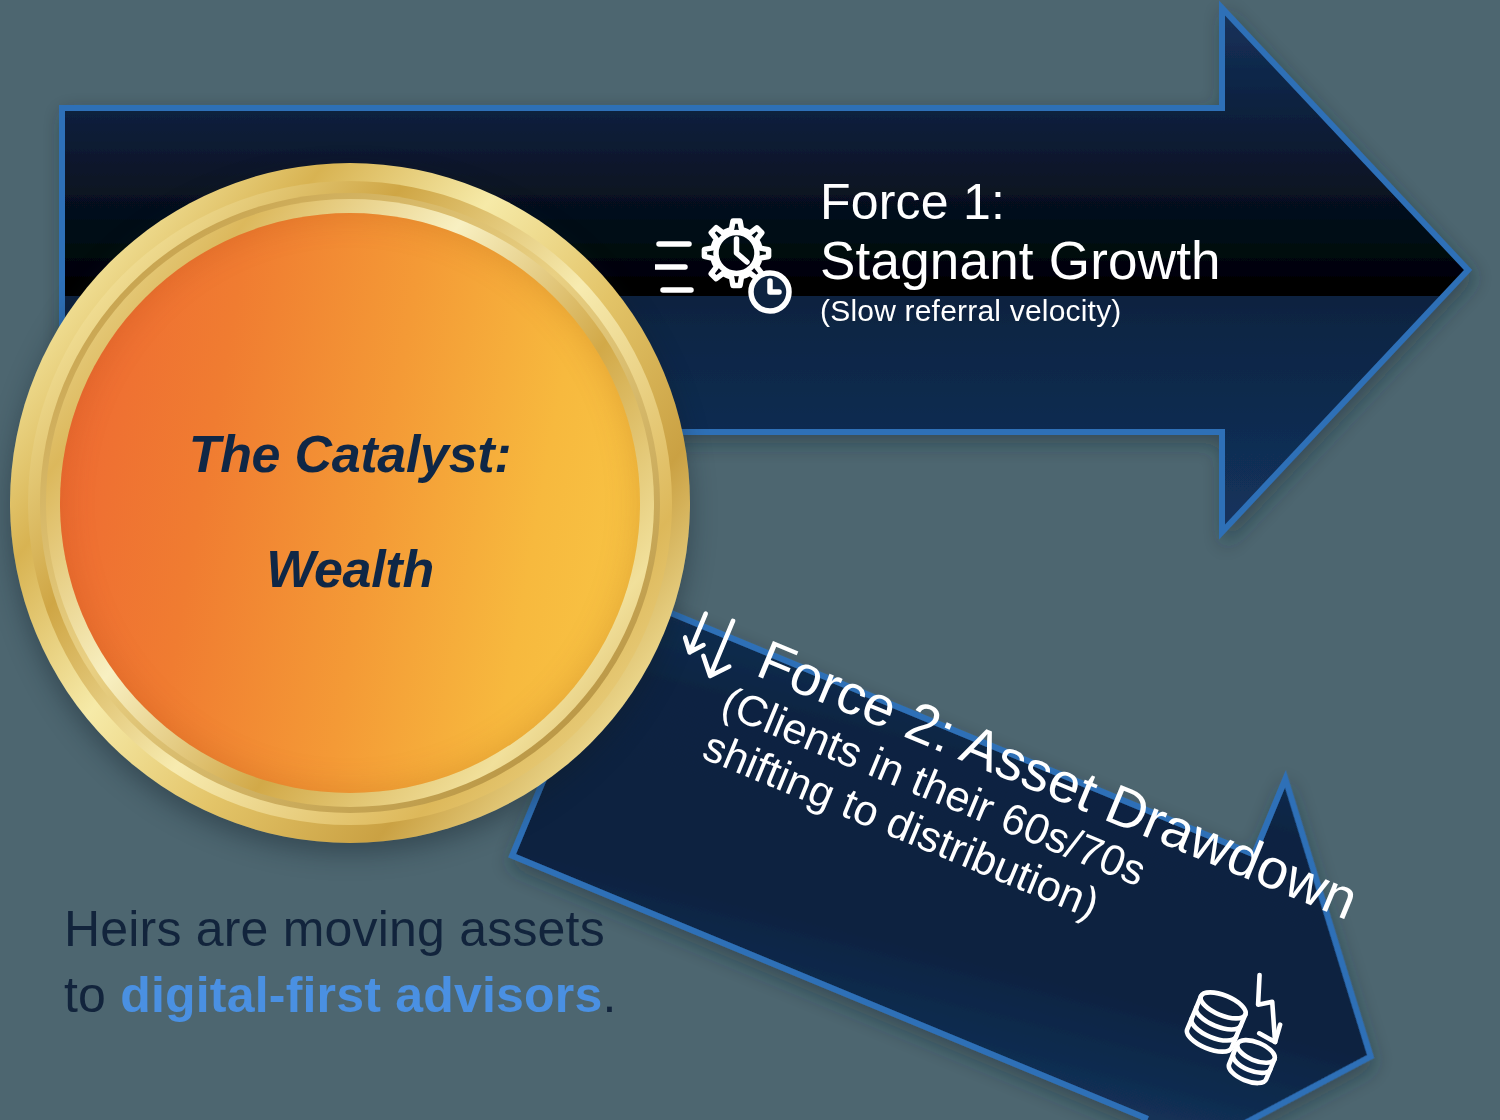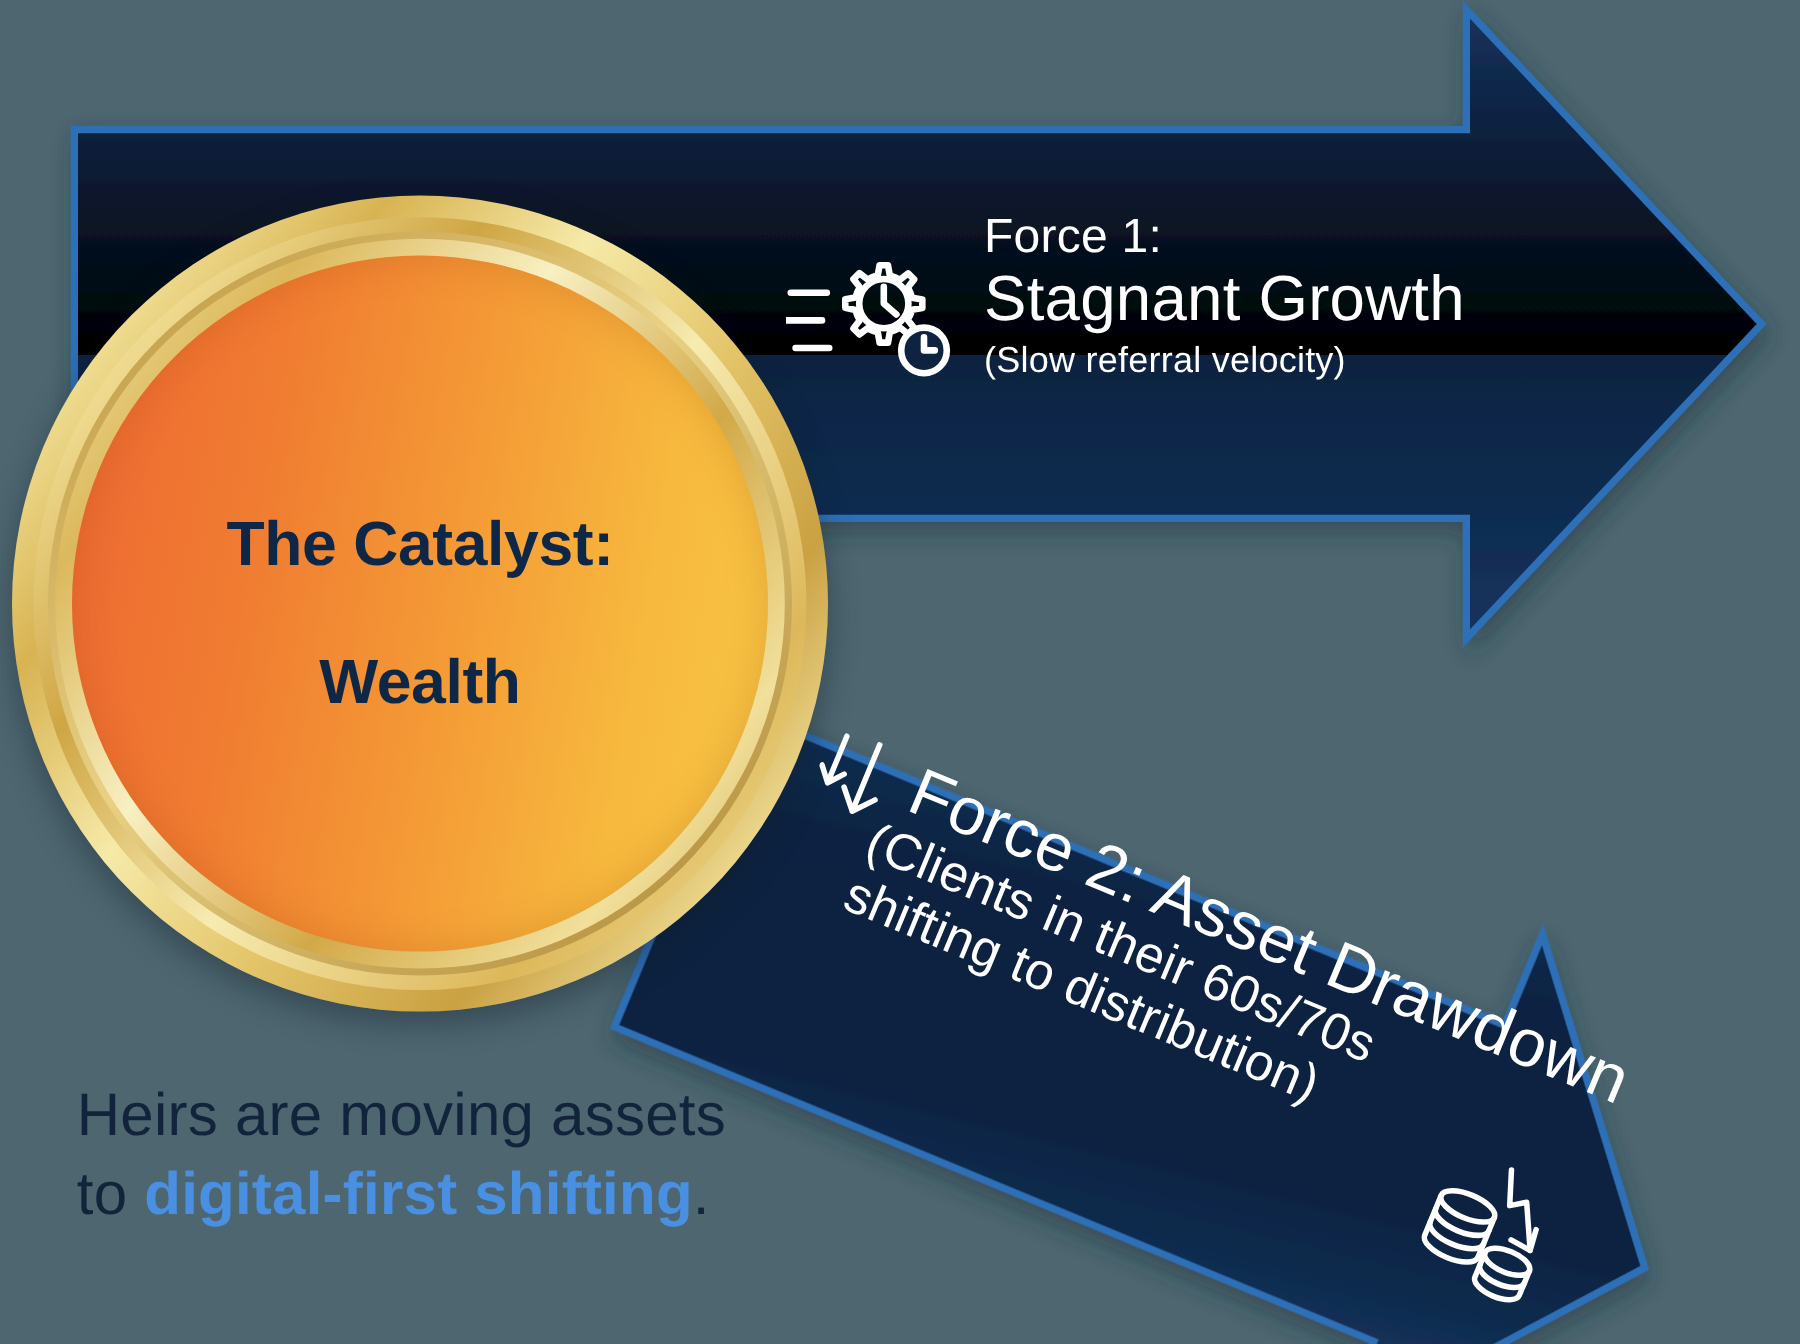--- a/index.html
+++ b/index.html
@@ -17,21 +17,21 @@
 
   
   .force1-block{
     position:absolute;
     left:820px;top:176px;
     width:560px;
     color:#ffffff;
     line-height:1.06;
     z-index:6;
   }
-  .force1-l1{font-size:40px;letter-spacing:.2px;}
+  .force1-l1{font-size:50px;letter-spacing:.2px;}
   .force1-l2{font-size:53px;letter-spacing:.2px;margin-top:4px;}
   .force1-l3{font-size:30px;letter-spacing:.2px;margin-top:6px;}
 
   .force1-icon{
     position:absolute;left:655px;top:212px;width:150px;height:110px;z-index:6;
   }
 
   
   .force2-wrap{
     position:absolute;
@@ -82,21 +82,21 @@
     position:absolute;inset:36px;border-radius:50%;
     background:
       linear-gradient(128deg,
         #f6ebb2 0%, #dcb85c 20%, #f8f0c2 40%,
         #d2a948 62%, #f1e09b 82%, #cda244 100%);
   }
   .coin-face{
     position:absolute;inset:50px;border-radius:50%;
     background:linear-gradient(100deg,#ee6733 0%,#f07c31 28%,#f49a36 54%,#f7b93e 78%,#f8c846 100%);
     box-shadow:inset 0 0 34px rgba(150,60,10,.22);
-    display:flex;align-items:center;justify-content:center;
+    display:flex;align-items:center;justify-content:center;font-style:italic;
   }
   .coin-text{
     text-align:center;
     color:#0f2746;
     font-size:52px;
     font-weight:bold;
     line-height:1.10;
     letter-spacing:-.3px;
     padding:0 22px;
     width:100%;
@@ -225,16 +225,16 @@
       <div class="coin-text">
         <span>The Catalyst:</span><br>
         <br>
         <span>Wealth</span><br>
       </div>
     </div>
   </div>
 
   <div class="caption">
     <span class="caption-line">Heirs are moving assets</span>
-    <span class="caption-line"><span>to </span><span class="hl">digital-first shifting</span><span>.</span></span>
+    <span class="caption-line"><span>to </span><span class="hl">digital-first advisors</span><span>.</span></span>
   </div>
 
 </div>
 
 </body></html>

